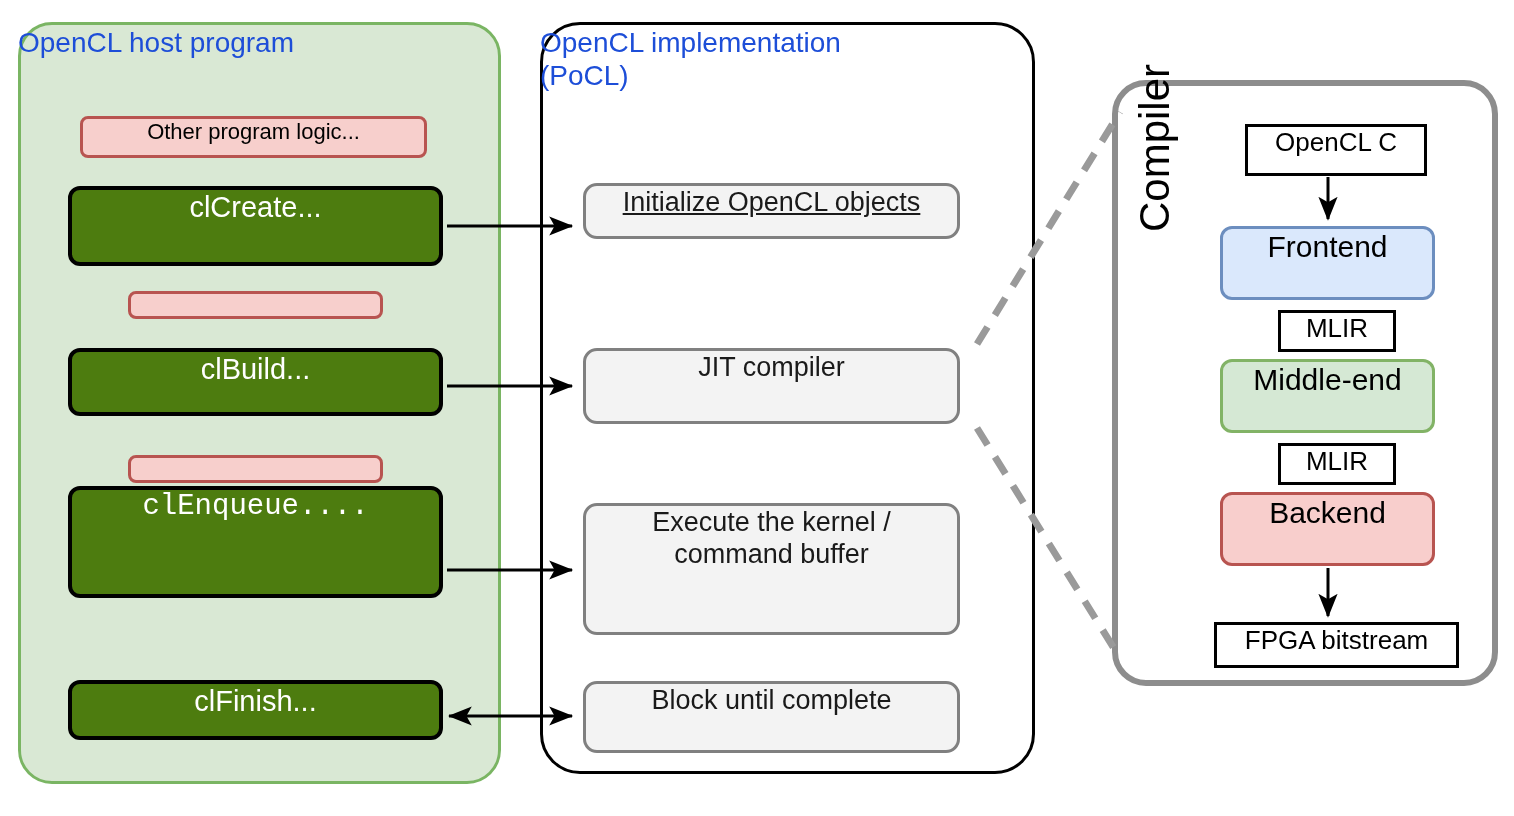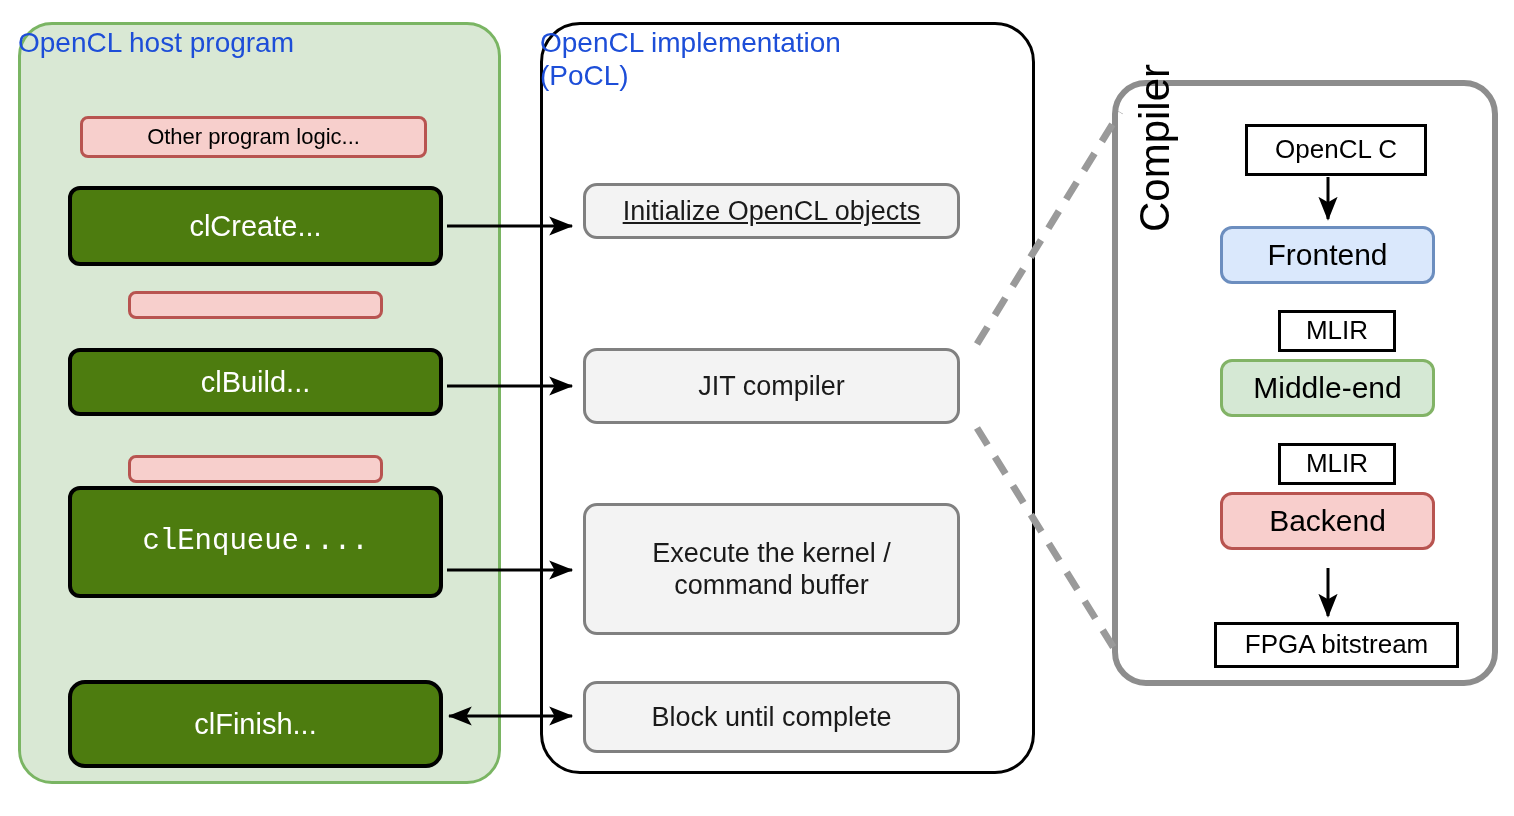--- a/index.html
+++ b/index.html
@@ -62,21 +62,21 @@
     white-space: pre-line;
   }
   #host-title { top: 26px; }
   #impl-title { top: 26px; }
 
   
   .node {
     position: absolute;
     box-sizing: border-box;
     display: flex;
-    align-items: center;
+    align-items: flex-start;
     justify-content: center;
     text-align: center;
     line-height: 1.2;
   }
 
   
   .api-box {
     background: #4d7c0f;
     border: 4px solid #000000;
     border-radius: 12px;
@@ -106,21 +106,21 @@
     width: 377px;
   }
 
   
   .stage-box {
     border-radius: 12px;
     font-size: 30px;
     color: #000000;
     left: 1220px;
     width: 215px;
-    height: 58px;
+    height: 74px;
   }
   .stage-frontend  { background: #dae8fc; border: 3px solid #6c8ebf; }
   .stage-middleend { background: #d5e8d4; border: 3px solid #82b366; }
   .stage-backend   { background: #f8cecc; border: 3px solid #b85450; }
 
   
   .plain-box {
     background: #ffffff;
     border: 3px solid #000000;
     border-radius: 0;
@@ -181,21 +181,21 @@
   </div>
 
   <div class="node logic-box" style="left:128px; top:455px; width:255px; height:28px;">
     <span></span>
   </div>
 
   <div class="node api-box" style="top:486px; height:112px;font-family:Liberation Mono, monospace;">
     <span>clEnqueue....</span>
   </div>
 
-  <div class="node api-box" style="top:680px; height:88px;border-radius:17px;">
+  <div class="node api-box" style="top:680px; height:60px;">
     <span>clFinish...</span>
   </div>
 
   <div class="panel" id="impl-panel"></div>
   <div class="panel-title" id="impl-title" style="left:540px; width:495px;">OpenCL implementation
 (PoCL)</div>
 
   <div class="node impl-box" style="top:183px; height:56px;text-decoration:underline;">
     <span>Initialize OpenCL objects</span>
   </div>

